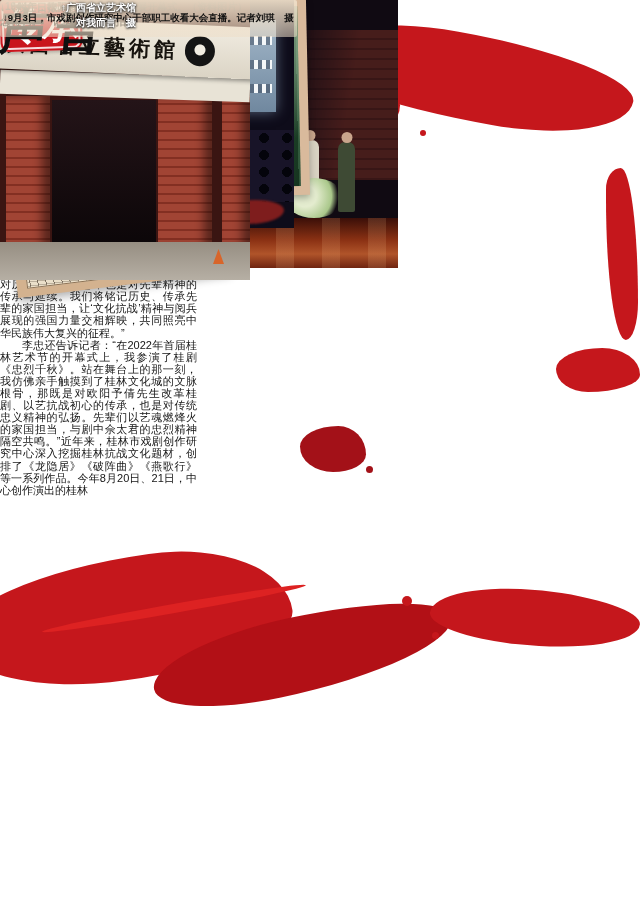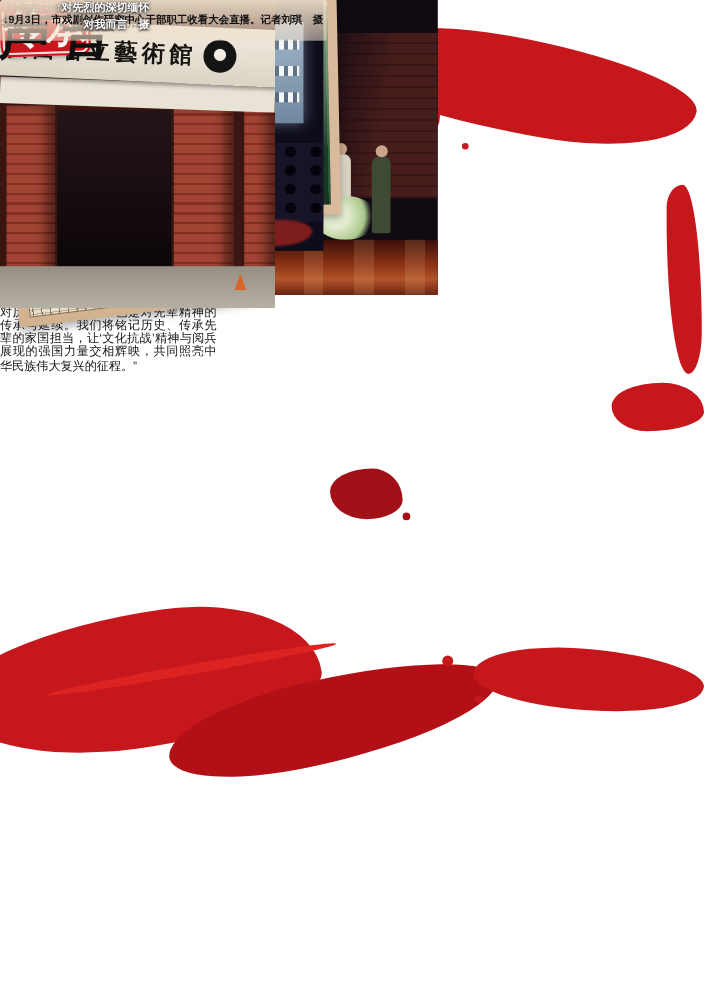--- a/index.html
+++ b/index.html
@@ -197,20 +197,21 @@
   <div class="abs stamp">
     <span>传承</span>
   </div>
   <div class="abs titledot"></div>
   <div class="abs titlerest">声音</div>
 
   <div class="abs col1">
     <p>9月3日上午9点，记者来到桂林市戏剧创作研究中心的桂林有礼小剧场时，中心全体干部职工正全神贯注地收看纪念中国人民抗日战争暨世界反法西斯战争胜利80周年大会的直播。</p>
     <p>阅兵仪式开启后，屏幕里各个方队依次通过天安门广场，各类最新武器装备集中展示，引得剧场内如雷般的掌声此起彼伏，经久不息。全体干部职工用这热烈的掌声，表达着对历史的深刻铭记、对先烈的深切缅怀，以及对祖国炽热深沉的热爱。</p>
     <p>“国家的强大与繁荣，让我倍感自豪。”市戏剧创作研究中心党委书记李忠向记者表示，“在纪念中国人民抗日战争暨世界反法西斯战争胜利80周年的特殊时刻，回望桂林抗战文化运动与西南剧展的历史，我们愈发深刻地认识到戏剧艺术凝聚民族精神的强大力量。当年，众多文化名人汇聚桂林，他们以戏剧、文学等为武器，激发民众的抗日热情，为抗战胜利注入了精神动力。今天的阅兵仪式向世界展示了中国的崛起，这是对历史的最好告慰，也是对先辈精神的传承与延续。我们将铭记历史、传承先辈的家国担当，让‘文化抗战’精神与阅兵展现的强国力量交相辉映，共同照亮中华民族伟大复兴的征程。”</p>
+    <p>李忠还告诉记者：“在2022年首届桂林艺术节的开幕式上，我参演了桂剧《忠烈千秋》。站在舞台上的那一刻，我仿佛亲手触摸到了桂林文化城的文脉根骨，那既是对欧阳予倩先生改革桂剧、以艺抗战初心的传承，也是对传统忠义精神的弘扬。先辈们以艺魂燃烽火的家国担当，与剧中佘太君的忠烈精神隔空共鸣。”近年来，桂林市戏剧创作研究中心深入挖掘桂林抗战文化题材，创排了《龙隐居》《破阵曲》《燕歌行》等一系列作品。今年8月20日、21日，中心创作演出的桂林</p>
   </div>
   <div class="abs col2">
     <p>方言话剧《龙隐居》在北京天桥艺术中心上演，拉开纪念中国人民抗日战争暨世界反法西斯战争胜利80周年优秀舞台艺术作品展演的帷幕。“未来，我们将继续创排思想精深、艺术精湛的作品，让年轻观众感受历史的温度，让‘文化抗战’的精神继续传承和发扬。”</p>
     <p>中心传承指导部主任刘淑娟感慨地说，观看大会盛况，她心潮澎湃，也更加深刻地感受到祖国繁荣昌盛与和平稳定的来之不易。谈及如何更好地传承抗战精神，刘淑娟感触颇深：“我曾饰演过《忠烈千秋》中的佘太君、《红灯记》中的李奶奶以及英雄母亲靳永芳等角色，对我而言，这些经历并非普通的表演，而是一次次跨越时空的精神对话。作为文艺工作者，我不仅要塑造好角色，更要成为历史记忆的传递者，让观众从戏剧中感受到烽火岁月的精神力量。”</p>
   </div>
   <div class="abs byline">记者刘琪</div>
   <div class="abs cap-special">↓《救亡日报》移桂复刊周年纪念特刊。　记者刘琪　翻拍</div>
 
   <div class="abs capA">↓1944年，欧阳予倩主持西南剧展开幕式。（资料图片）</div>
   <div class="abs photoA">
@@ -276,17 +277,17 @@
     <div class="pillar" style="left:222px;width:28px;"></div>
     <div class="ceiling"></div>
     <div class="signband">
       <span class="signtxt">廣西省立藝術館</span>
       <span class="emblem"></span>
     </div>
     <div class="ground"></div>
     <div class="cone"></div>
   </div>
   <div class="abs capE">
-    <div>↑对先烈的深切缅怀</div>
+    <div>↑广西省立艺术馆</div>
     <div>对我而言　摄</div>
   </div>
 
 </div>
 
 </body></html>

